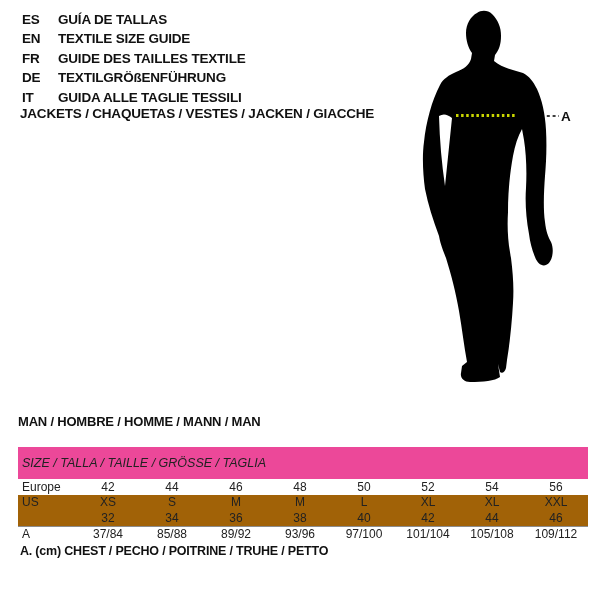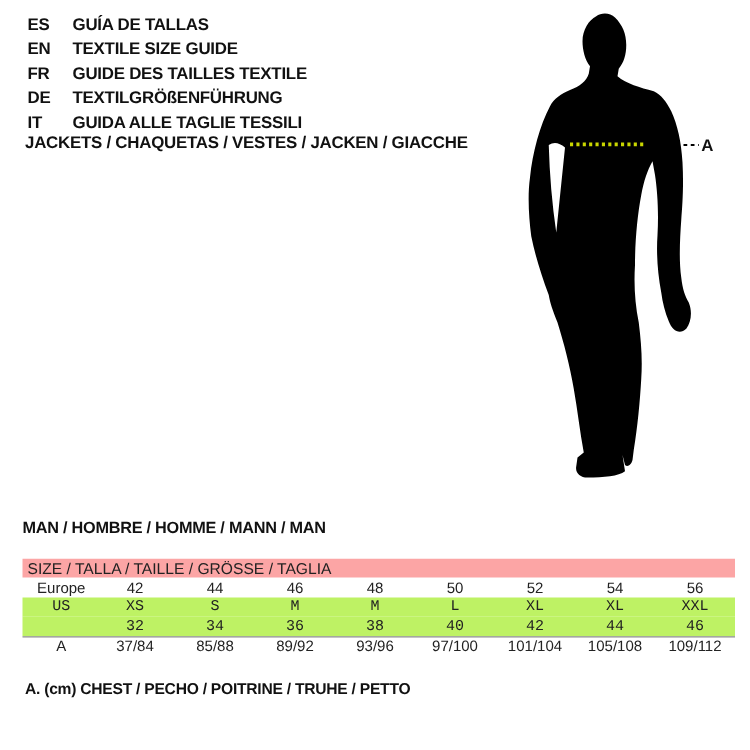--- a/index.html
+++ b/index.html
@@ -12,27 +12,27 @@
   .lang-row{display:flex;font-weight:bold;font-size:13.5px;line-height:19.4px;letter-spacing:-0.2px;}
   .lang-code{width:36px;flex:0 0 36px;}
   
   .categories{position:absolute;left:20px;top:105px;font-weight:bold;font-size:13.5px;line-height:18.8px;letter-spacing:-0.2px;}
   
   .figure-wrap{position:absolute;left:413px;top:6px;width:160px;height:382px;}
   
   .section-title{position:absolute;left:18px;top:414px;font-weight:bold;font-size:13px;letter-spacing:-0.2px;}
   
   .size-table{position:absolute;left:18px;top:447px;width:570px;}
-  .tbl-header{height:15px;background:#fca5a5;display:flex;align-items:center;
-    font-size:12.5px;color:#222;padding-left:4px;box-sizing:border-box;}
+  .tbl-header{height:32px;background:#ec4899;display:flex;align-items:center;
+    font-size:12.5px;color:#222;padding-left:4px;box-sizing:border-box;font-style:italic;}
   .row{display:grid;grid-template-columns:58px repeat(8,1fr);height:15.5px;
     align-items:center;font-size:12px;color:#222;box-sizing:border-box;}
-  .row.shaded{background:#bef264;font-family:Liberation Mono, monospace;}
+  .row.shaded{background:#a16207;}
   .row.top-border{border-top:1px solid #8c8c8c;}
-  .row .lbl{text-align:center;padding-left:4px;}
+  .row .lbl{text-align:left;padding-left:4px;}
   .row .val{text-align:center;}
   
   .footnote{position:absolute;left:20px;top:544px;font-weight:bold;font-size:12.5px;letter-spacing:-0.2px;}
 </style>
 </head>
 <body>
 
 <div class="lang-block">
   <div class="lang-row">
     <span class="lang-code">ES</span>

